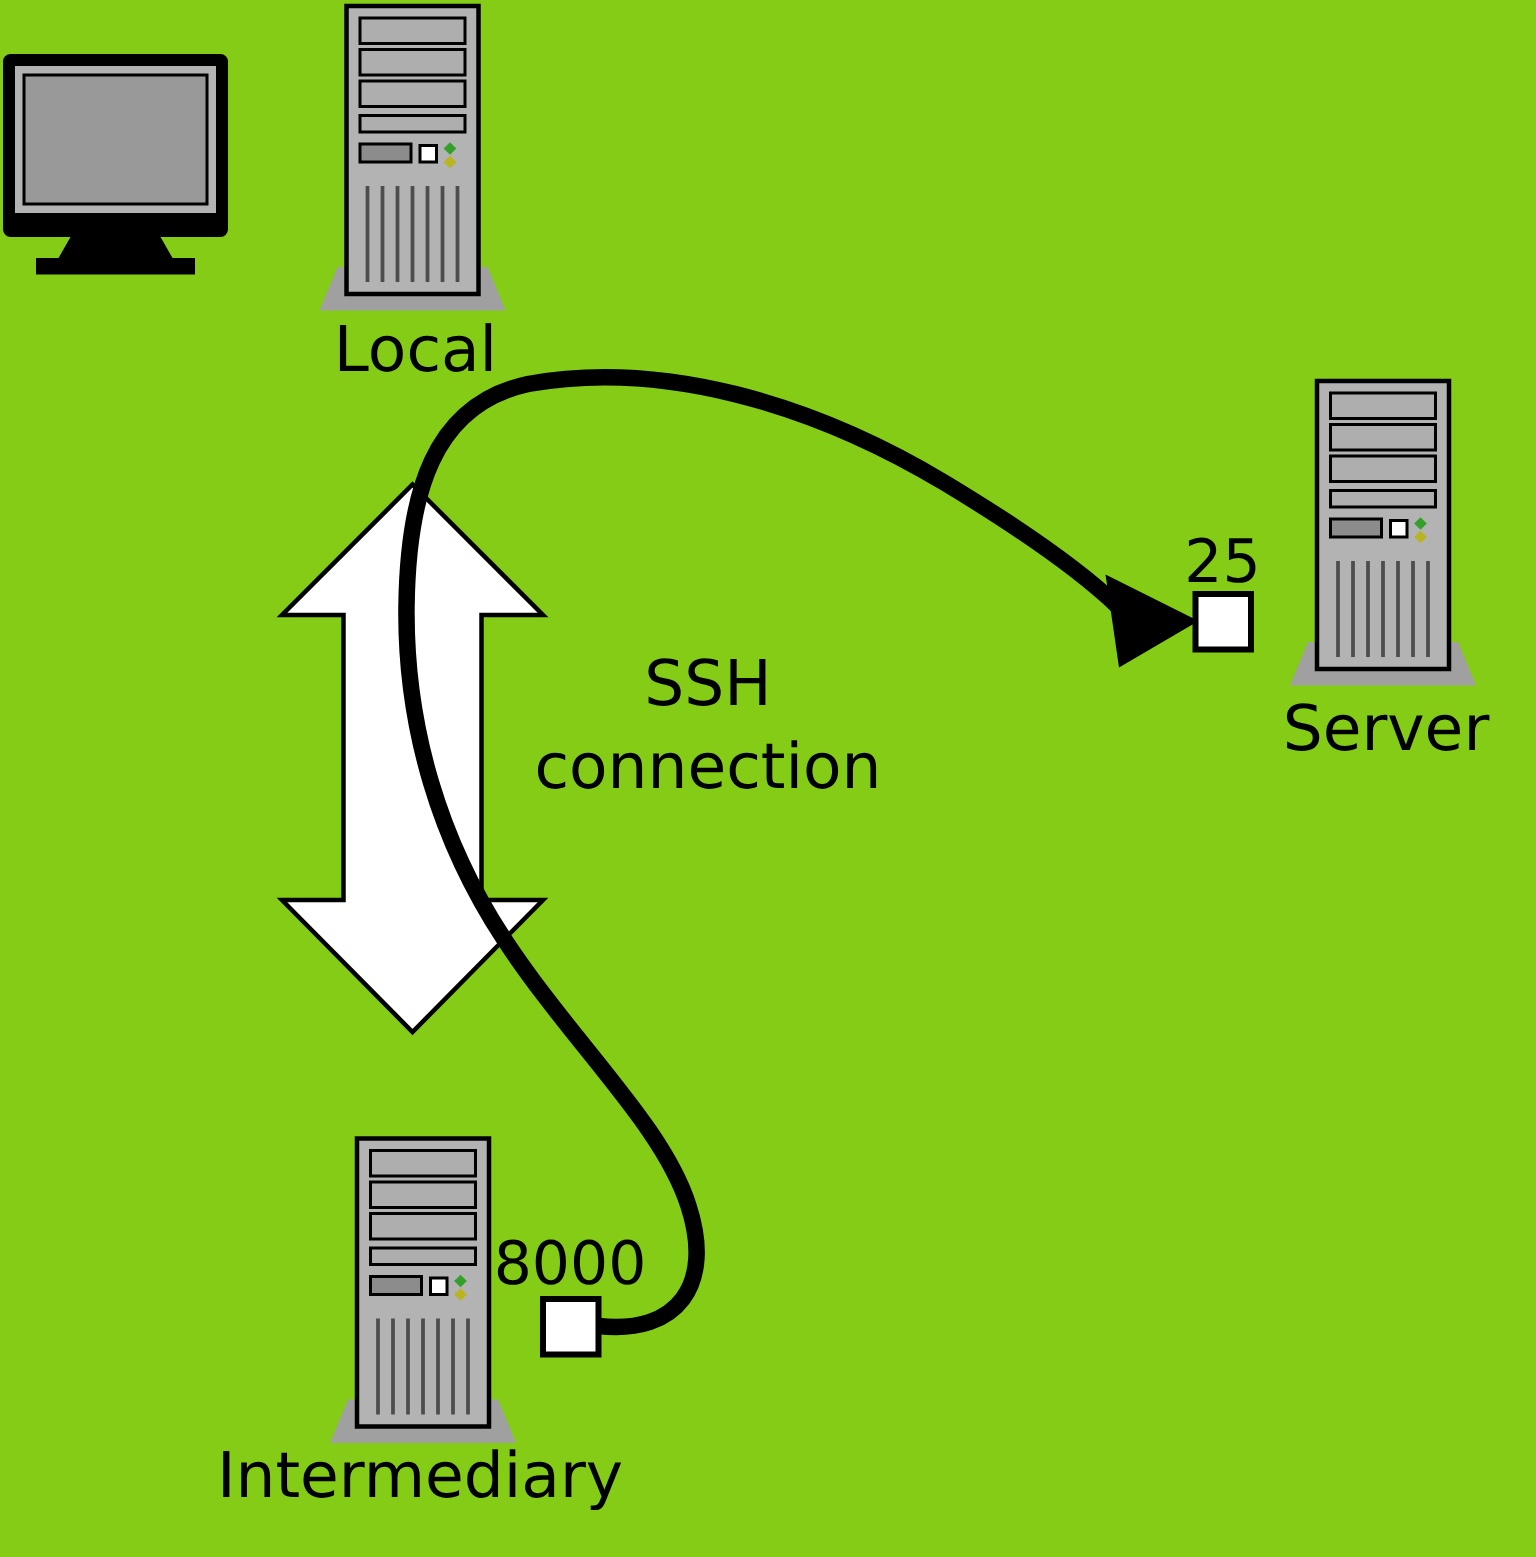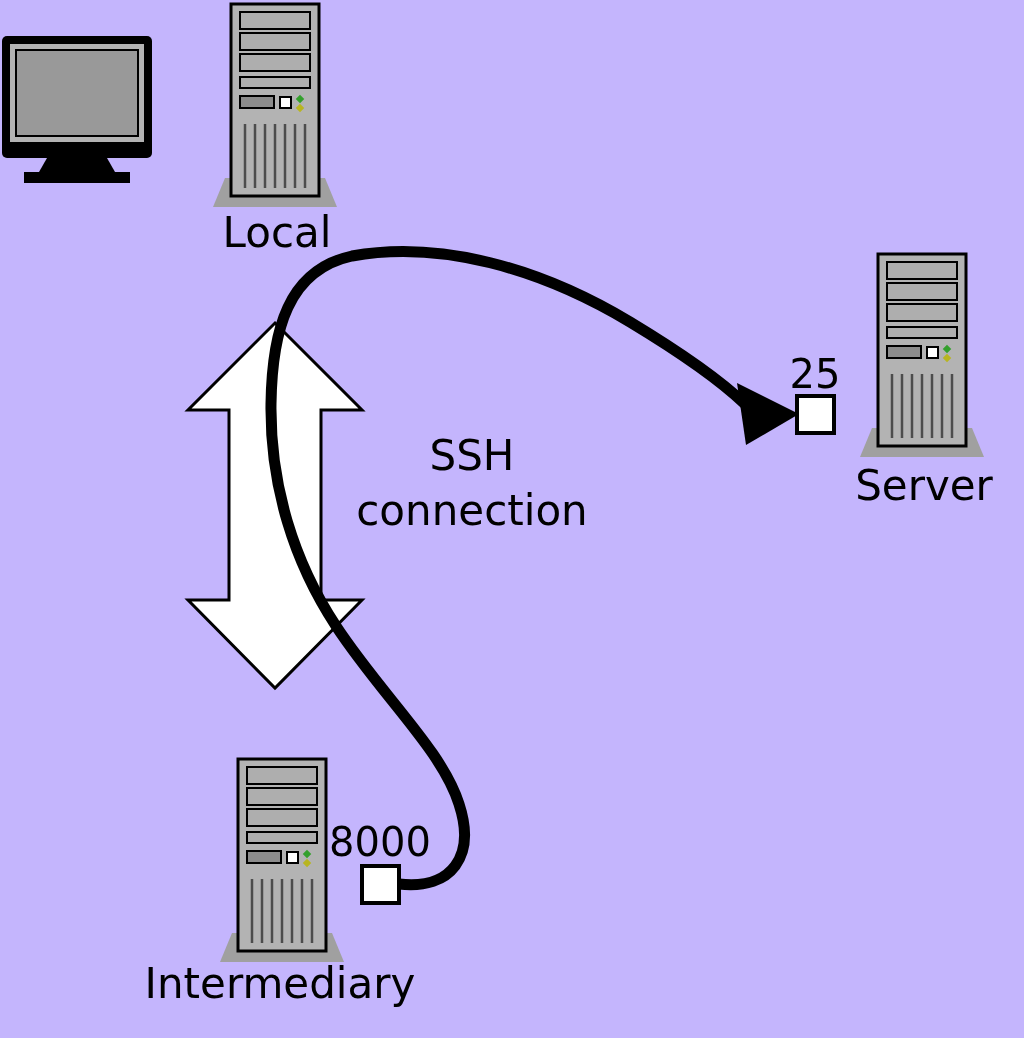--- a/index.html
+++ b/index.html
@@ -5,21 +5,21 @@
   html, body {
     margin: 0;
     padding: 0;
     background: #ffffff;
     font-family: "DejaVu Sans", "Liberation Sans", sans-serif;
   }
   .stage {
     position: relative;
     width: 1024px;
     height: 1038px;
-    background: #c4b5fd;
+    background: #84cc16;
     overflow: hidden;
   }
   svg text {
     font-family: "DejaVu Sans", "Liberation Sans", sans-serif;
     fill: #000000;
   }
   .node-label { font-size: 42px; }
   .port-label { font-size: 40px; }
   .tunnel-label { font-size: 42px; }
 </style>

